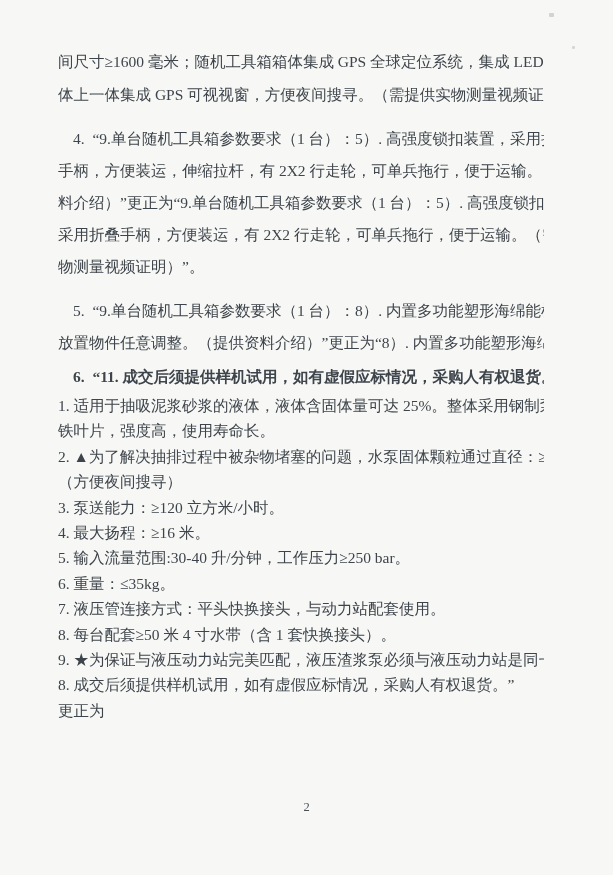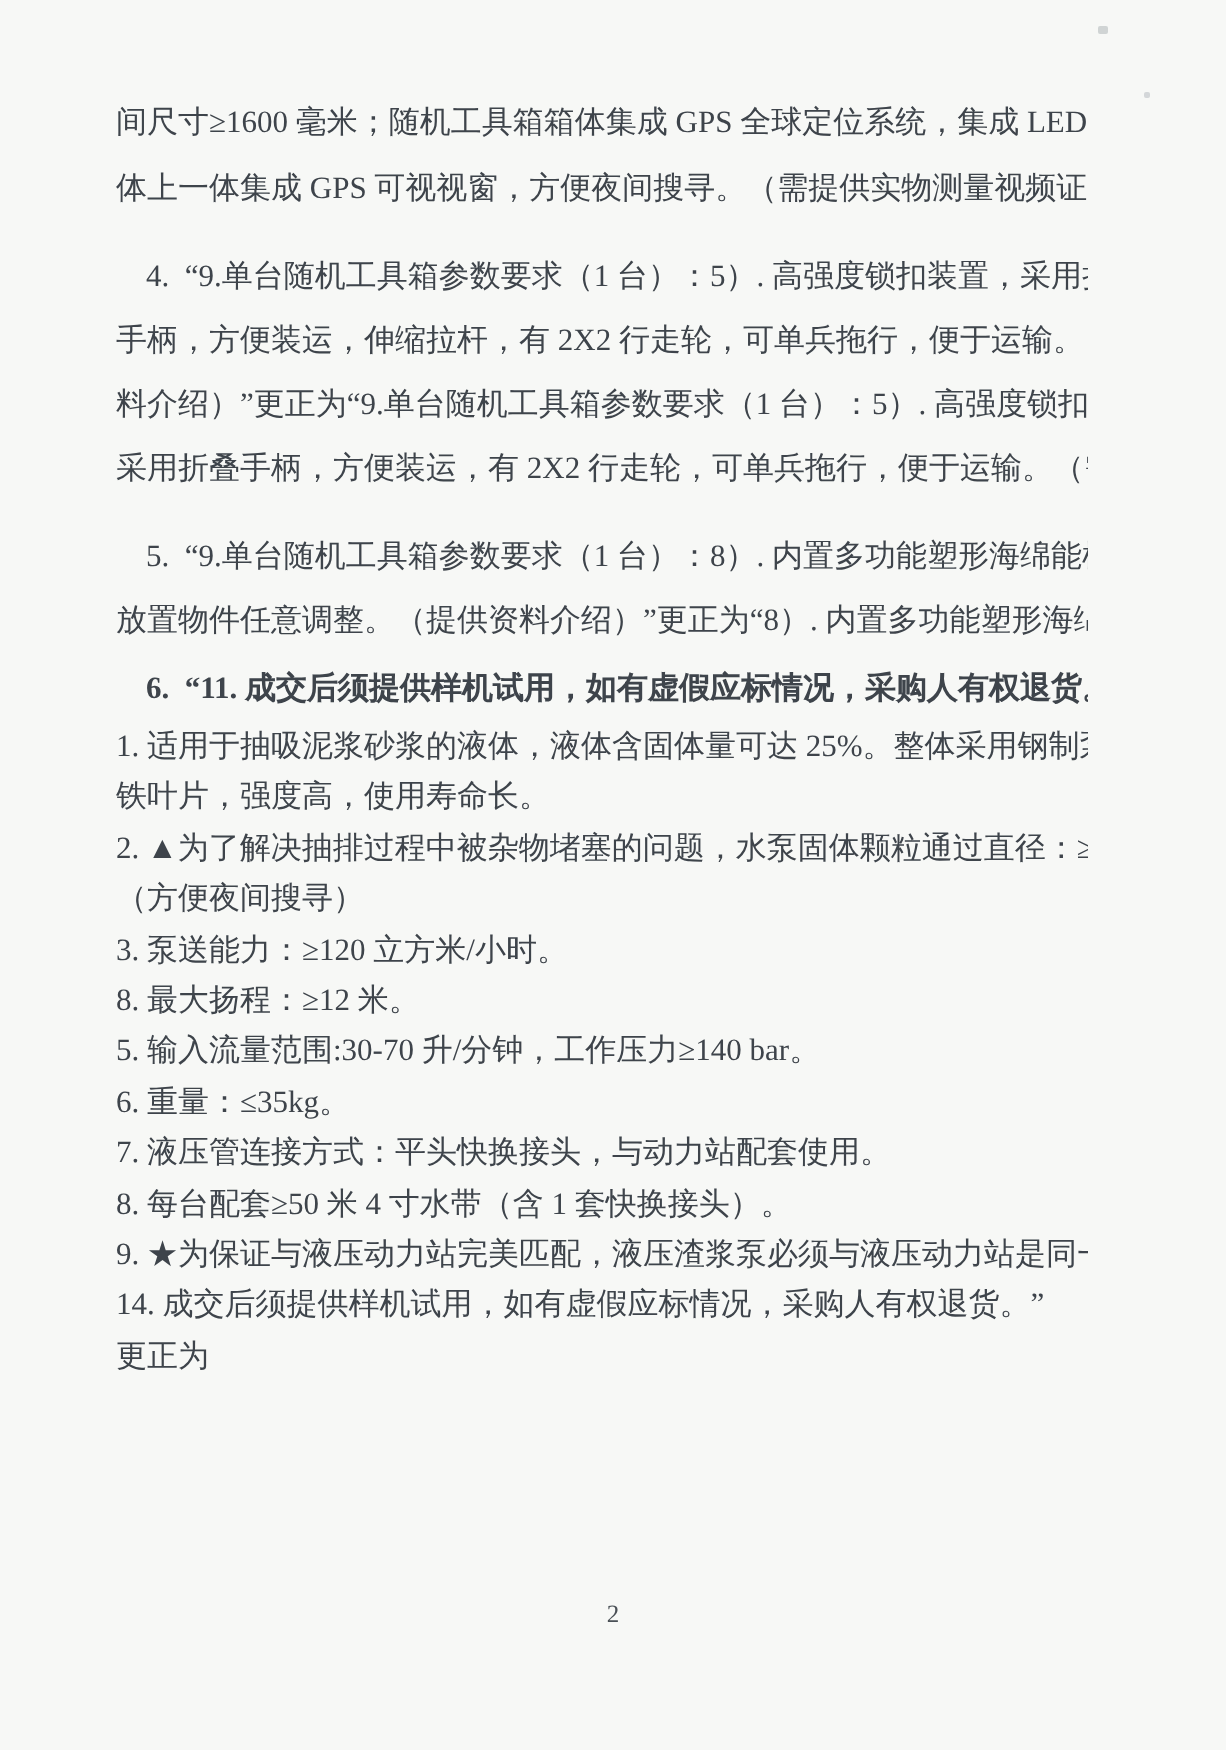--- a/index.html
+++ b/index.html
@@ -60,44 +60,45 @@
     <div class="para-intro">
       <div class="line">间尺寸≥1600 毫米；随机工具箱箱体集成 GPS 全球定位系统，集成 LED 灯，箱</div>
       <div class="line">体上一体集成 GPS 可视视窗，方便夜间搜寻。（需提供实物测量视频证明）”。</div>
     </div>
 
     <div class="para-item">
       <div class="line first-indent">4.  “9.单台随机工具箱参数要求（1 台）：5）. 高强度锁扣装置，采用折叠</div>
       <div class="line">手柄，方便装运，伸缩拉杆，有 2X2 行走轮，可单兵拖行，便于运输。（提供资</div>
       <div class="line">料介绍）”更正为“9.单台随机工具箱参数要求（1 台）：5）. 高强度锁扣装置，</div>
       <div class="line">采用折叠手柄，方便装运，有 2X2 行走轮，可单兵拖行，便于运输。（需提供实</div>
+      <div class="line">物测量视频证明）”。</div>
     </div>
 
     <div class="para-item">
       <div class="line first-indent">5.  “9.单台随机工具箱参数要求（1 台）：8）. 内置多功能塑形海绵能根据</div>
       <div class="line">放置物件任意调整。（提供资料介绍）”更正为“8）. 内置多功能塑形海绵能根据</div>
     </div>
 
     <div class="para-bold">
       <div class="line first-indent">6.  “11. 成交后须提供样机试用，如有虚假应标情况，采购人有权退货。</div>
     </div>
 
     <div class="spec-list">
       <div class="line">1. 适用于抽吸泥浆砂浆的液体，液体含固体量可达 25%。整体采用钢制泵体及铸</div>
       <div class="line">铁叶片，强度高，使用寿命长。</div>
       <div class="line">2. ▲为了解决抽排过程中被杂物堵塞的问题，水泵固体颗粒通过直径：≥80mm。</div>
       <div class="line">（方便夜间搜寻）</div>
       <div class="line">3. 泵送能力：≥120 立方米/小时。</div>
-      <div class="line">8. 最大扬程：≥12 米。</div>
-      <div class="line">5. 输入流量范围:30-70 升/分钟，工作压力≥140 bar。</div>
+      <div class="line">4. 最大扬程：≥16 米。</div>
+      <div class="line">5. 输入流量范围:30-40 升/分钟，工作压力≥250 bar。</div>
       <div class="line">6. 重量：≤35kg。</div>
       <div class="line">7. 液压管连接方式：平头快换接头，与动力站配套使用。</div>
       <div class="line">8. 每台配套≥50 米 4 寸水带（含 1 套快换接头）。</div>
       <div class="line">9. ★为保证与液压动力站完美匹配，液压渣浆泵必须与液压动力站是同一品牌。</div>
-      <div class="line">14. 成交后须提供样机试用，如有虚假应标情况，采购人有权退货。”</div>
+      <div class="line">8. 成交后须提供样机试用，如有虚假应标情况，采购人有权退货。”</div>
       <div class="line">更正为</div>
     </div>
 
   </div>
 
   <div class="page-number">2</div>
 
 </div>
 
 </body></html>

